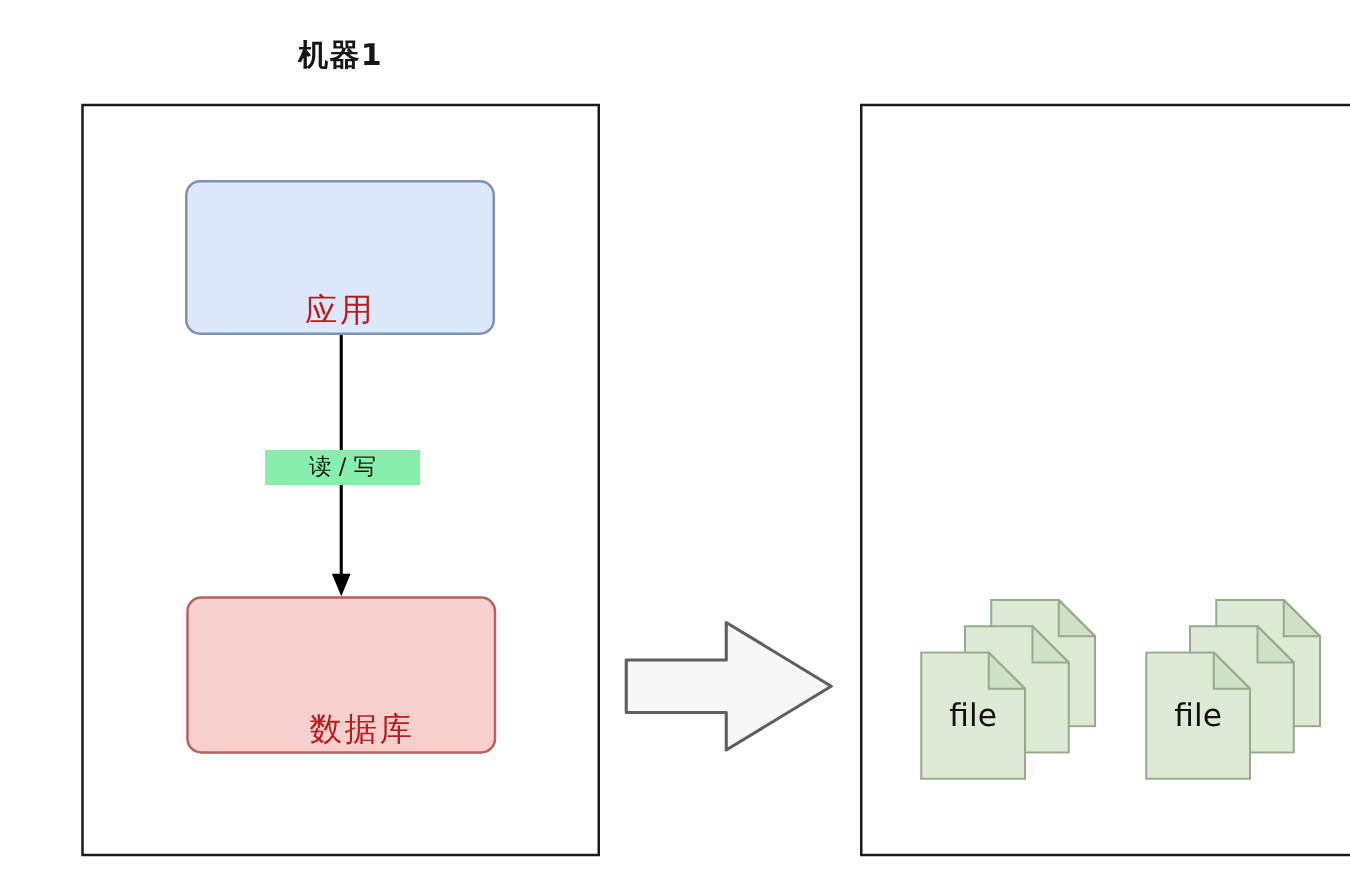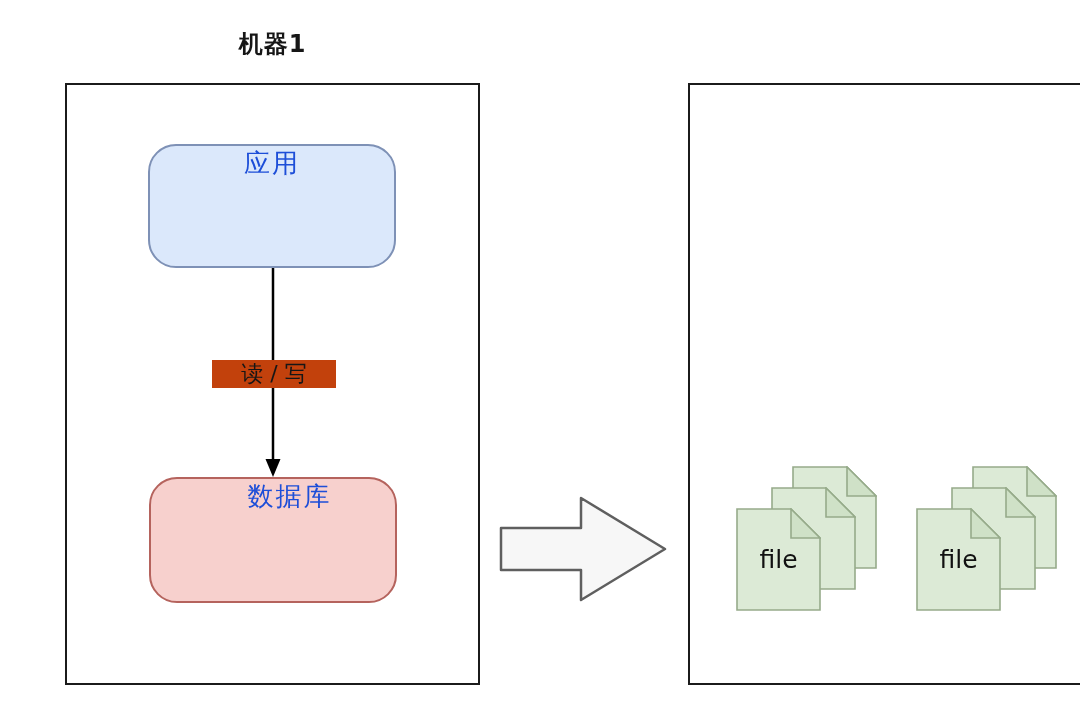--- a/index.html
+++ b/index.html
@@ -35,27 +35,27 @@
     top: 83px;
     height: 602px;
     border: 2px solid #1b1b1b;
     background: #ffffff;
   }
   .m-box.left  { left: 21px;  width: 415px; }
   .m-box.right { left: 644px; width: 414px; }
 
   .node {
     position: absolute;
-    border-radius: 28px;
+    border-radius: 12px;
     display: flex;
-    align-items: flex-start;
+    align-items: flex-end;
     justify-content: center;
     font-size: 26px;
     font-weight: 500;
-    color: #1d4ed8;
+    color: #b91c1c;
     letter-spacing: 2px;
   }
   .node.app {
     left: 104px; top: 144px; width: 248px; height: 124px;
     background: #dbe8fb;
     border: 2px solid #7e91b6;
   }
   .node.db {
     left: 105px; top: 477px; width: 248px; height: 126px;
     background: #f7d0cd;
@@ -68,23 +68,23 @@
     left: 214px; top: 266px;
     width: 30px; height: 215px;
     overflow: visible;
   }
   .edge-label {
     position: absolute;
     left: 168px; top: 360px;
     width: 124px; height: 28px;
     line-height: 28px;
     text-align: center;
-    font-size: 22px;
+    font-size: 18px;
     font-weight: 500;
-    background: #c2410c;
+    background: #86efac;
     color: #161616;
   }
 
   .block-arrow-svg {
     position: absolute;
     left: 456px; top: 497px;
     width: 167px; height: 104px;
     overflow: visible;
   }
   .backup-label {
@@ -93,21 +93,21 @@
     width: 167px; height: 26px;
     line-height: 26px;
     text-align: center;
     font-size: 21px;
     font-weight: 500;
     color: #2b2b2b;
   }
 
   .file-stack {
     position: absolute;
-    top: 466px;
+    top: 479px;
     width: 128px; height: 146px;
   }
   .file-stack.first  { left: 692px; }
   .file-stack.second { left: 872px; }
   .file {
     position: absolute;
     width: 85px; height: 103px;
   }
   .file.back  { left: 56px; top: 0; }
   .file.mid   { left: 35px; top: 21px; }

